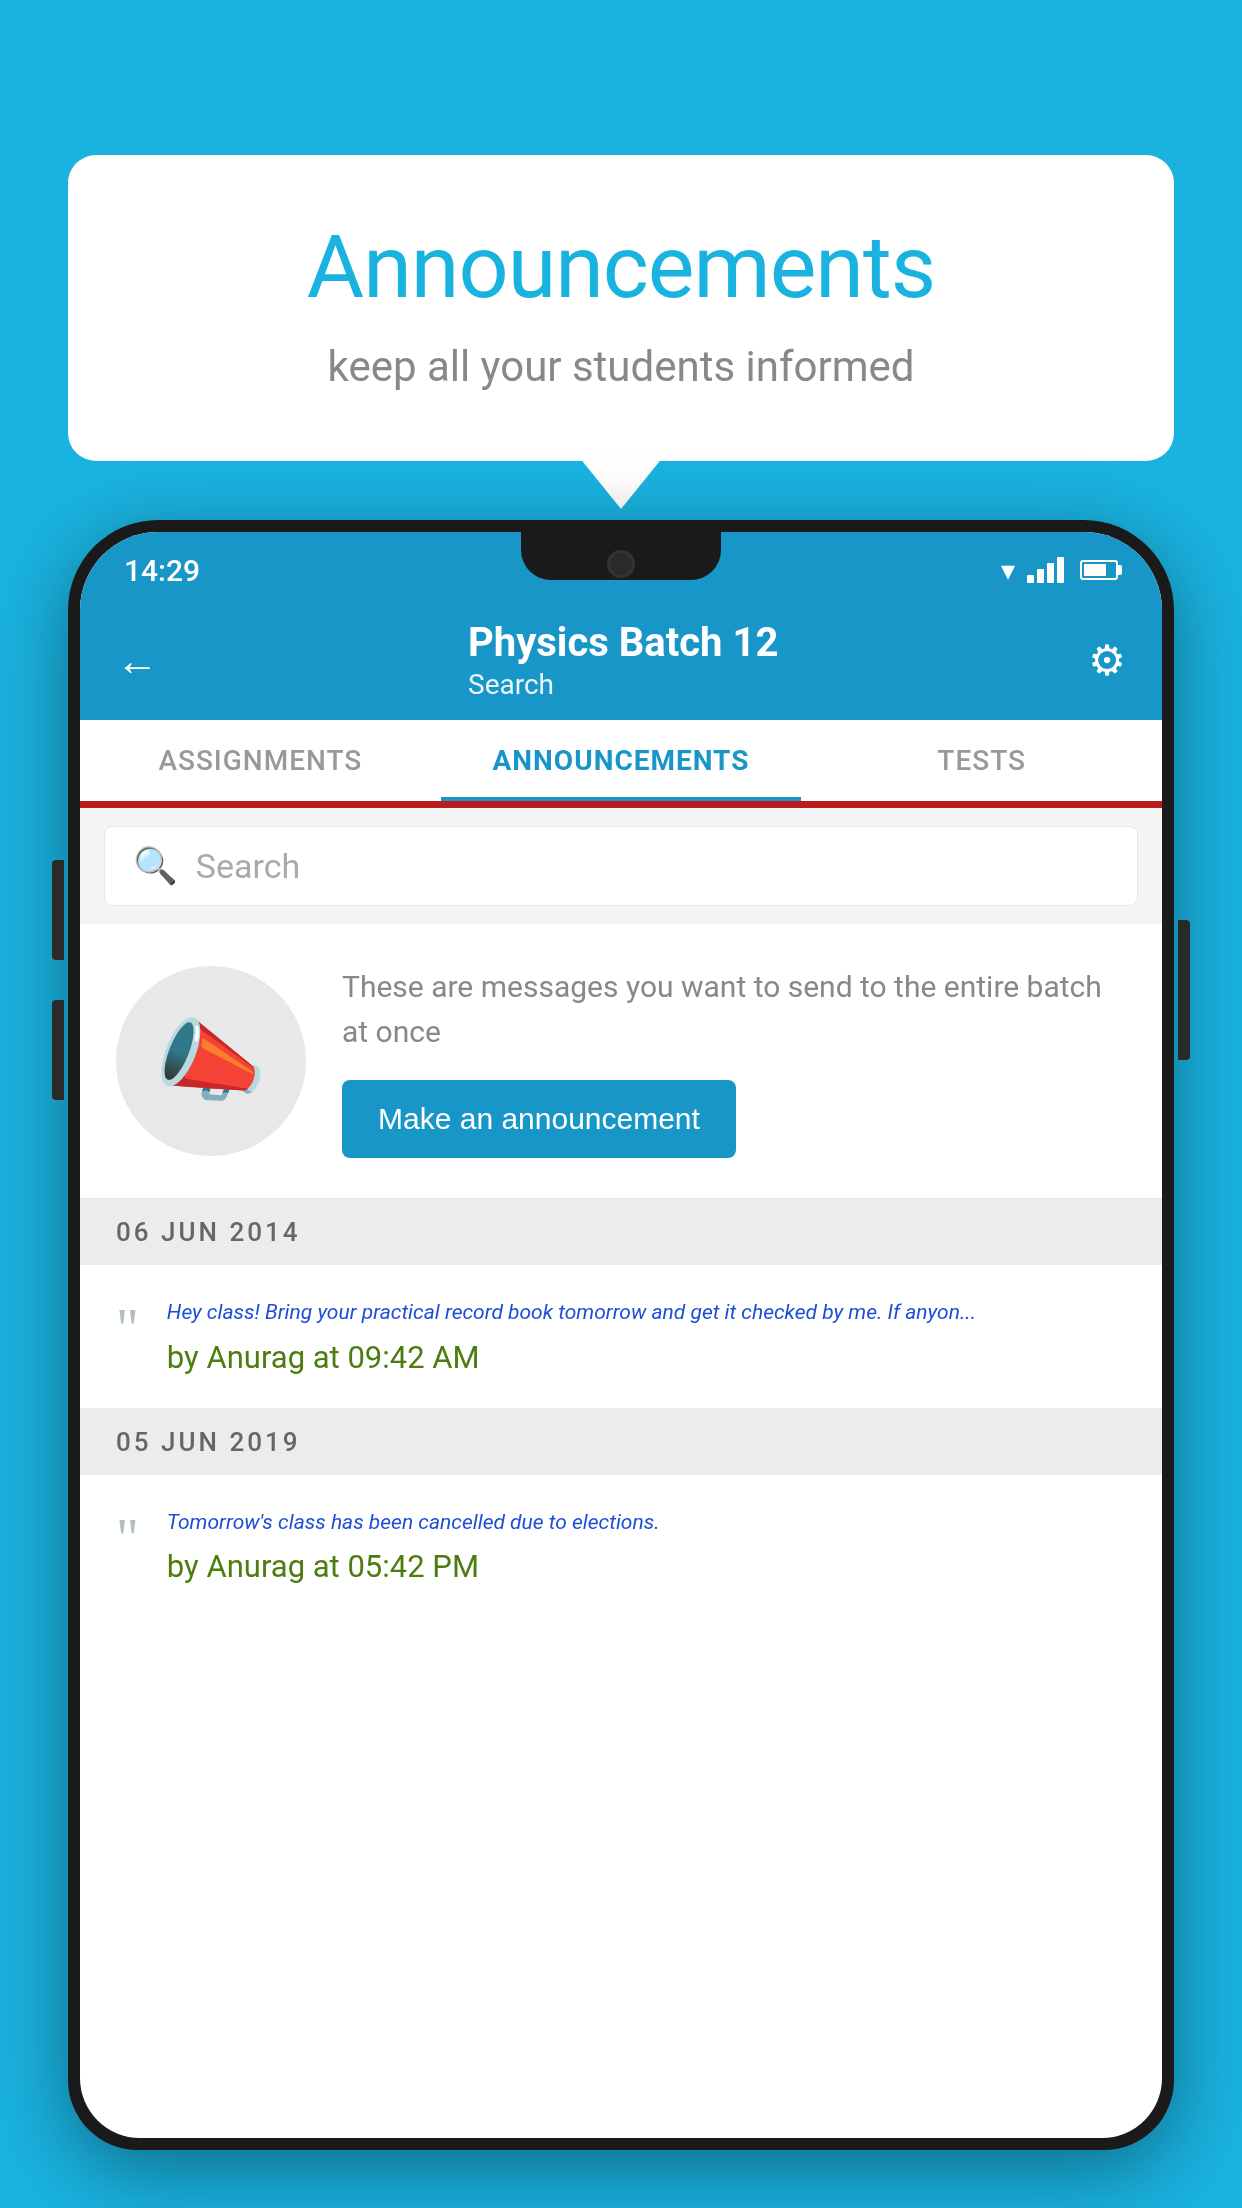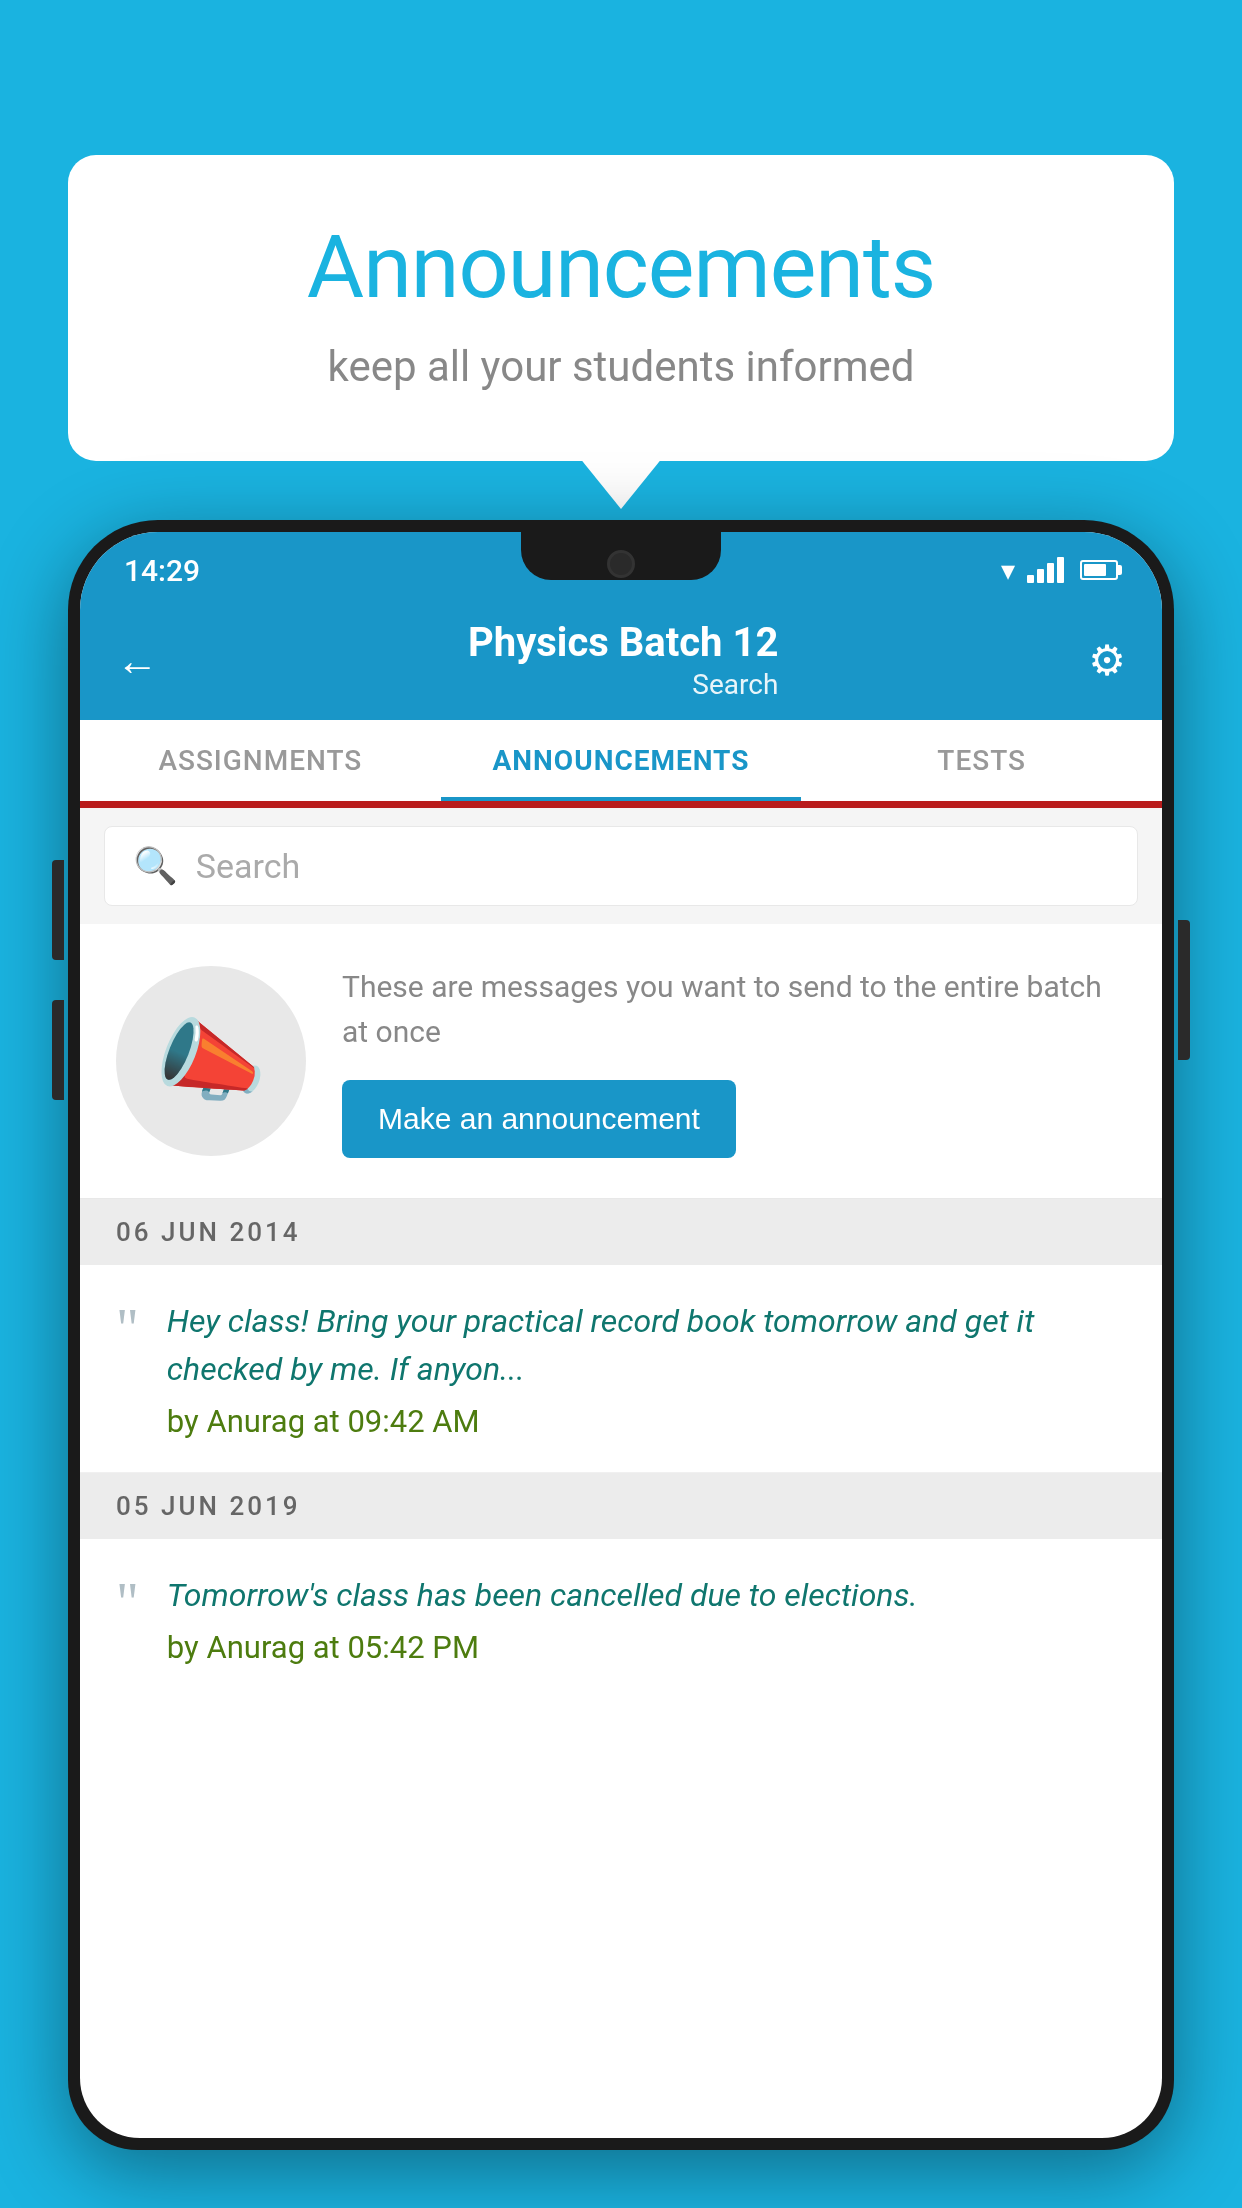--- a/index.html
+++ b/index.html
@@ -226,21 +226,21 @@
       padding: 0 36px;
     }
 
     .back-arrow {
       color: white;
       font-size: 42px;
       cursor: pointer;
     }
 
     .header-center {
-      text-align: right;
+      text-align: left;
     }
 
     .header-title {
       color: white;
       font-size: 40px;
       font-weight: 700;
     }
 
     .header-subtitle {
       color: rgba(255,255,255,0.9);
@@ -393,22 +393,22 @@
       line-height: 1;
       margin-top: 4px;
       flex-shrink: 0;
     }
 
     .announcement-text {
       flex: 1;
     }
 
     .announcement-message {
-      font-size: 32px;
-      color: #0f766e;
+      font-size: 21px;
+      color: #1d4ed8;
       font-style: italic;
       line-height: 1.5;
       margin-bottom: 10px;
     }
 
     .announcement-author {
       font-size: 31px;
       color: #4d7c0f;
     }
 

